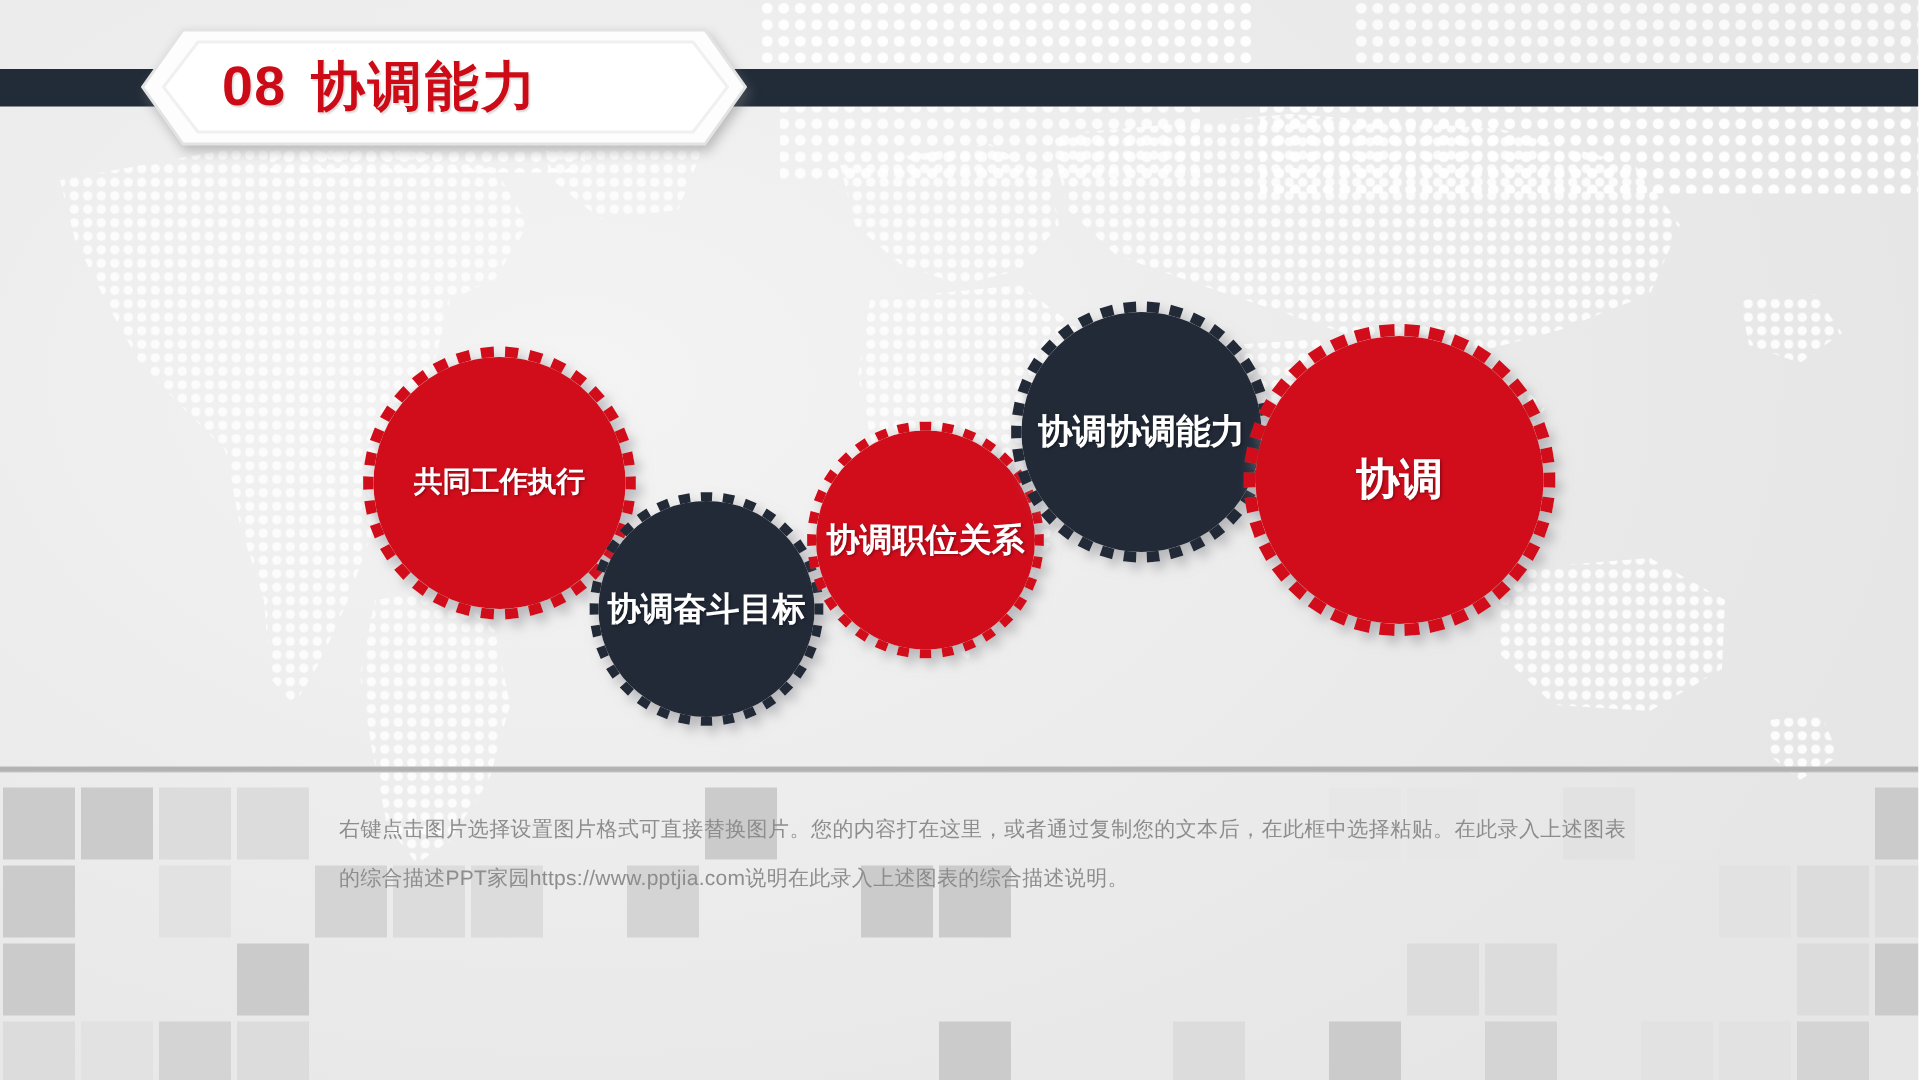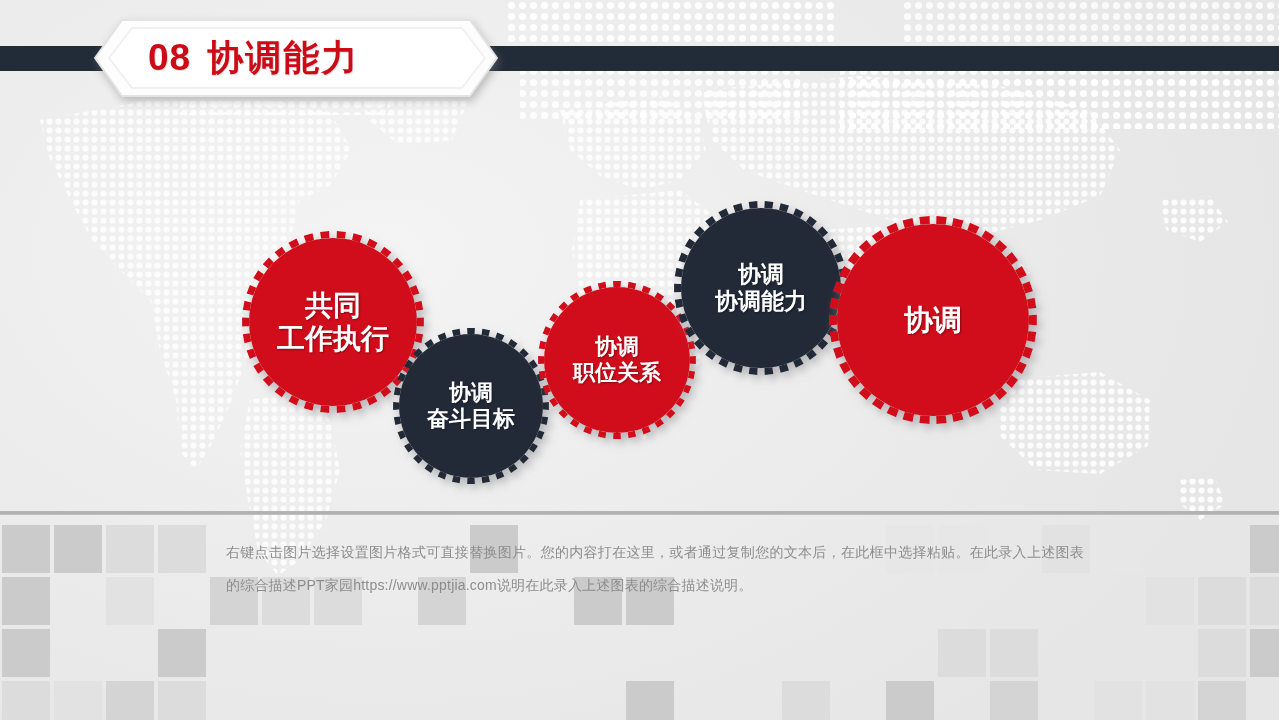--- a/index.html
+++ b/index.html
@@ -90,21 +90,21 @@
     height: 520px;
   }
   .gear {
     position: absolute;
   }
   .gear svg { display: block; overflow: visible; }
   .gear .label {
     position: absolute;
     inset: 0;
     display: flex;
-    flex-direction: column;
+    flex-direction: row;
     align-items: center;
     justify-content: center;
     color: #ffffff;
     font-weight: bold;
     line-height: 1.18;
     text-align: center;
     text-shadow: 1px 1px 2px rgba(0,0,0,0.35);
     pointer-events: none;
     white-space: nowrap;
   }
@@ -233,21 +233,21 @@
           <defs>
             <filter id="gsh0" x="-30%" y="-30%" width="170%" height="170%">
               <feDropShadow dx="4" dy="5" stdDeviation="4" flood-color="#8d8d93" flood-opacity="0.55"></feDropShadow>
             </filter>
           </defs>
           <g filter="url(#gsh0)">
             <path d="M83.90,-4.20 L90.89,-4.55 L90.89,4.55 L83.90,4.20 Z M83.24,11.29 L90.17,12.23 L88.50,21.17 L81.70,19.54 Z M79.75,26.39 L86.39,28.59 L83.11,37.07 L76.71,34.22 Z M73.54,40.60 L79.67,43.98 L74.88,51.71 L69.12,47.73 Z M64.83,53.42 L70.23,57.87 L64.10,64.59 L59.17,59.62 Z M53.91,64.42 L58.40,69.79 L51.14,75.27 L47.21,69.48 Z M41.15,73.23 L44.58,79.33 L36.44,83.39 L33.64,76.97 Z M27.00,79.54 L29.25,86.17 L20.50,88.66 L18.92,81.84 Z M11.92,83.15 L12.91,90.08 L3.86,90.92 L3.56,83.92 Z M-3.56,83.92 L-3.86,90.92 L-12.91,90.08 L-11.92,83.15 Z M-18.92,81.84 L-20.50,88.66 L-29.25,86.17 L-27.00,79.54 Z M-33.64,76.97 L-36.44,83.39 L-44.58,79.33 L-41.15,73.23 Z M-47.21,69.48 L-51.14,75.27 L-58.40,69.79 L-53.91,64.42 Z M-59.17,59.62 L-64.10,64.59 L-70.23,57.87 L-64.83,53.42 Z M-69.12,47.73 L-74.88,51.71 L-79.67,43.98 L-73.54,40.60 Z M-76.71,34.22 L-83.11,37.07 L-86.39,28.59 L-79.75,26.39 Z M-81.70,19.54 L-88.50,21.17 L-90.17,12.23 L-83.24,11.29 Z M-83.90,4.20 L-90.89,4.55 L-90.89,-4.55 L-83.90,-4.20 Z M-83.24,-11.29 L-90.17,-12.23 L-88.50,-21.17 L-81.70,-19.54 Z M-79.75,-26.39 L-86.39,-28.59 L-83.11,-37.07 L-76.71,-34.22 Z M-73.54,-40.60 L-79.67,-43.98 L-74.88,-51.71 L-69.12,-47.73 Z M-64.83,-53.42 L-70.23,-57.87 L-64.10,-64.59 L-59.17,-59.62 Z M-53.91,-64.42 L-58.40,-69.79 L-51.14,-75.27 L-47.21,-69.48 Z M-41.15,-73.23 L-44.58,-79.33 L-36.44,-83.39 L-33.64,-76.97 Z M-27.00,-79.54 L-29.25,-86.17 L-20.50,-88.66 L-18.92,-81.84 Z M-11.92,-83.15 L-12.91,-90.08 L-3.86,-90.92 L-3.56,-83.92 Z M3.56,-83.92 L3.86,-90.92 L12.91,-90.08 L11.92,-83.15 Z M18.92,-81.84 L20.50,-88.66 L29.25,-86.17 L27.00,-79.54 Z M33.64,-76.97 L36.44,-83.39 L44.58,-79.33 L41.15,-73.23 Z M47.21,-69.48 L51.14,-75.27 L58.40,-69.79 L53.91,-64.42 Z M59.17,-59.62 L64.10,-64.59 L70.23,-57.87 L64.83,-53.42 Z M69.12,-47.73 L74.88,-51.71 L79.67,-43.98 L73.54,-40.60 Z M76.71,-34.22 L83.11,-37.07 L86.39,-28.59 L79.75,-26.39 Z M81.70,-19.54 L88.50,-21.17 L90.17,-12.23 L83.24,-11.29 Z " fill="#d1101a"></path>
             <circle cx="0" cy="0" r="84" fill="#d1101a"></circle>
           </g>
         </svg>
-      <div class="label" style="font-size: 28px;">
+      <div class="label" style="font-size: 19px;">
         <span class="l1">共同</span>
         <span class="l2">工作执行</span>
       </div>
     </div>
 
     <div class="gear" style="left: 383px; top: 318px; width: 176px; height: 176px; z-index: 11;">
       <svg class="gear-svg" aria-hidden="true" width="176" height="176" viewBox="-88 -88 176 176">
           <defs>
             <filter id="gsh1" x="-30%" y="-30%" width="170%" height="170%">
               <feDropShadow dx="4" dy="5" stdDeviation="4" flood-color="#8d8d93" flood-opacity="0.55"></feDropShadow>

